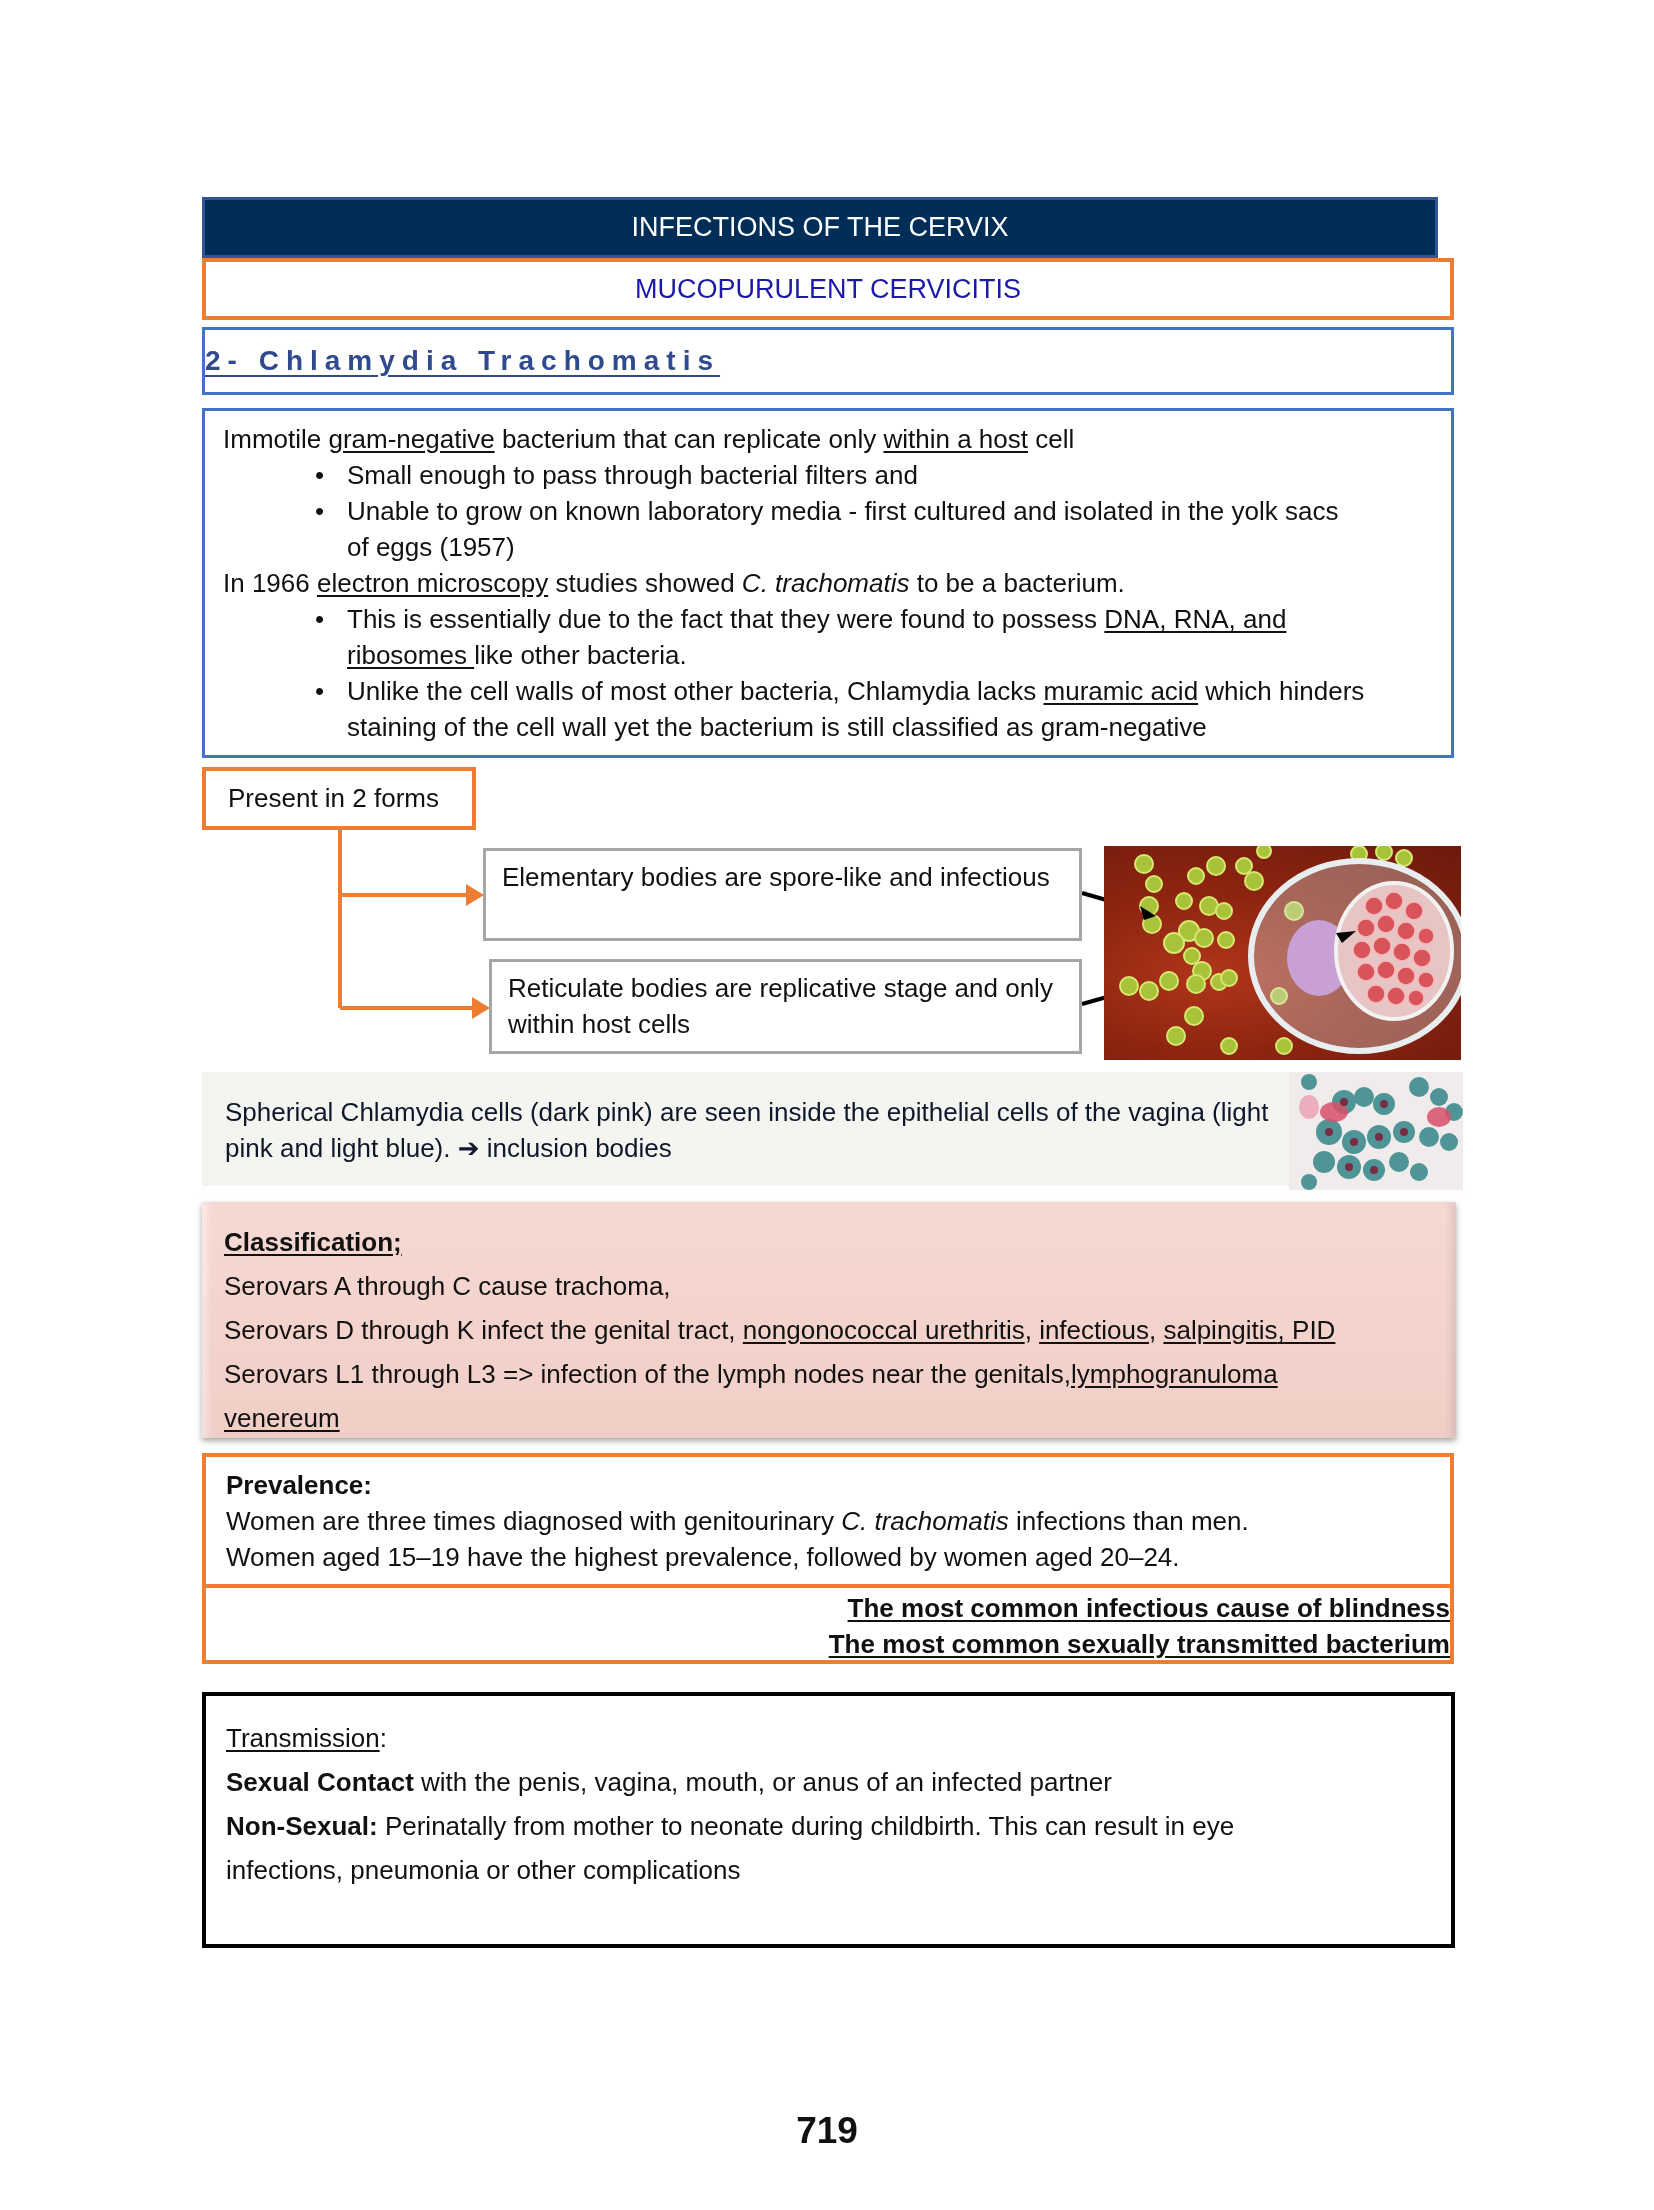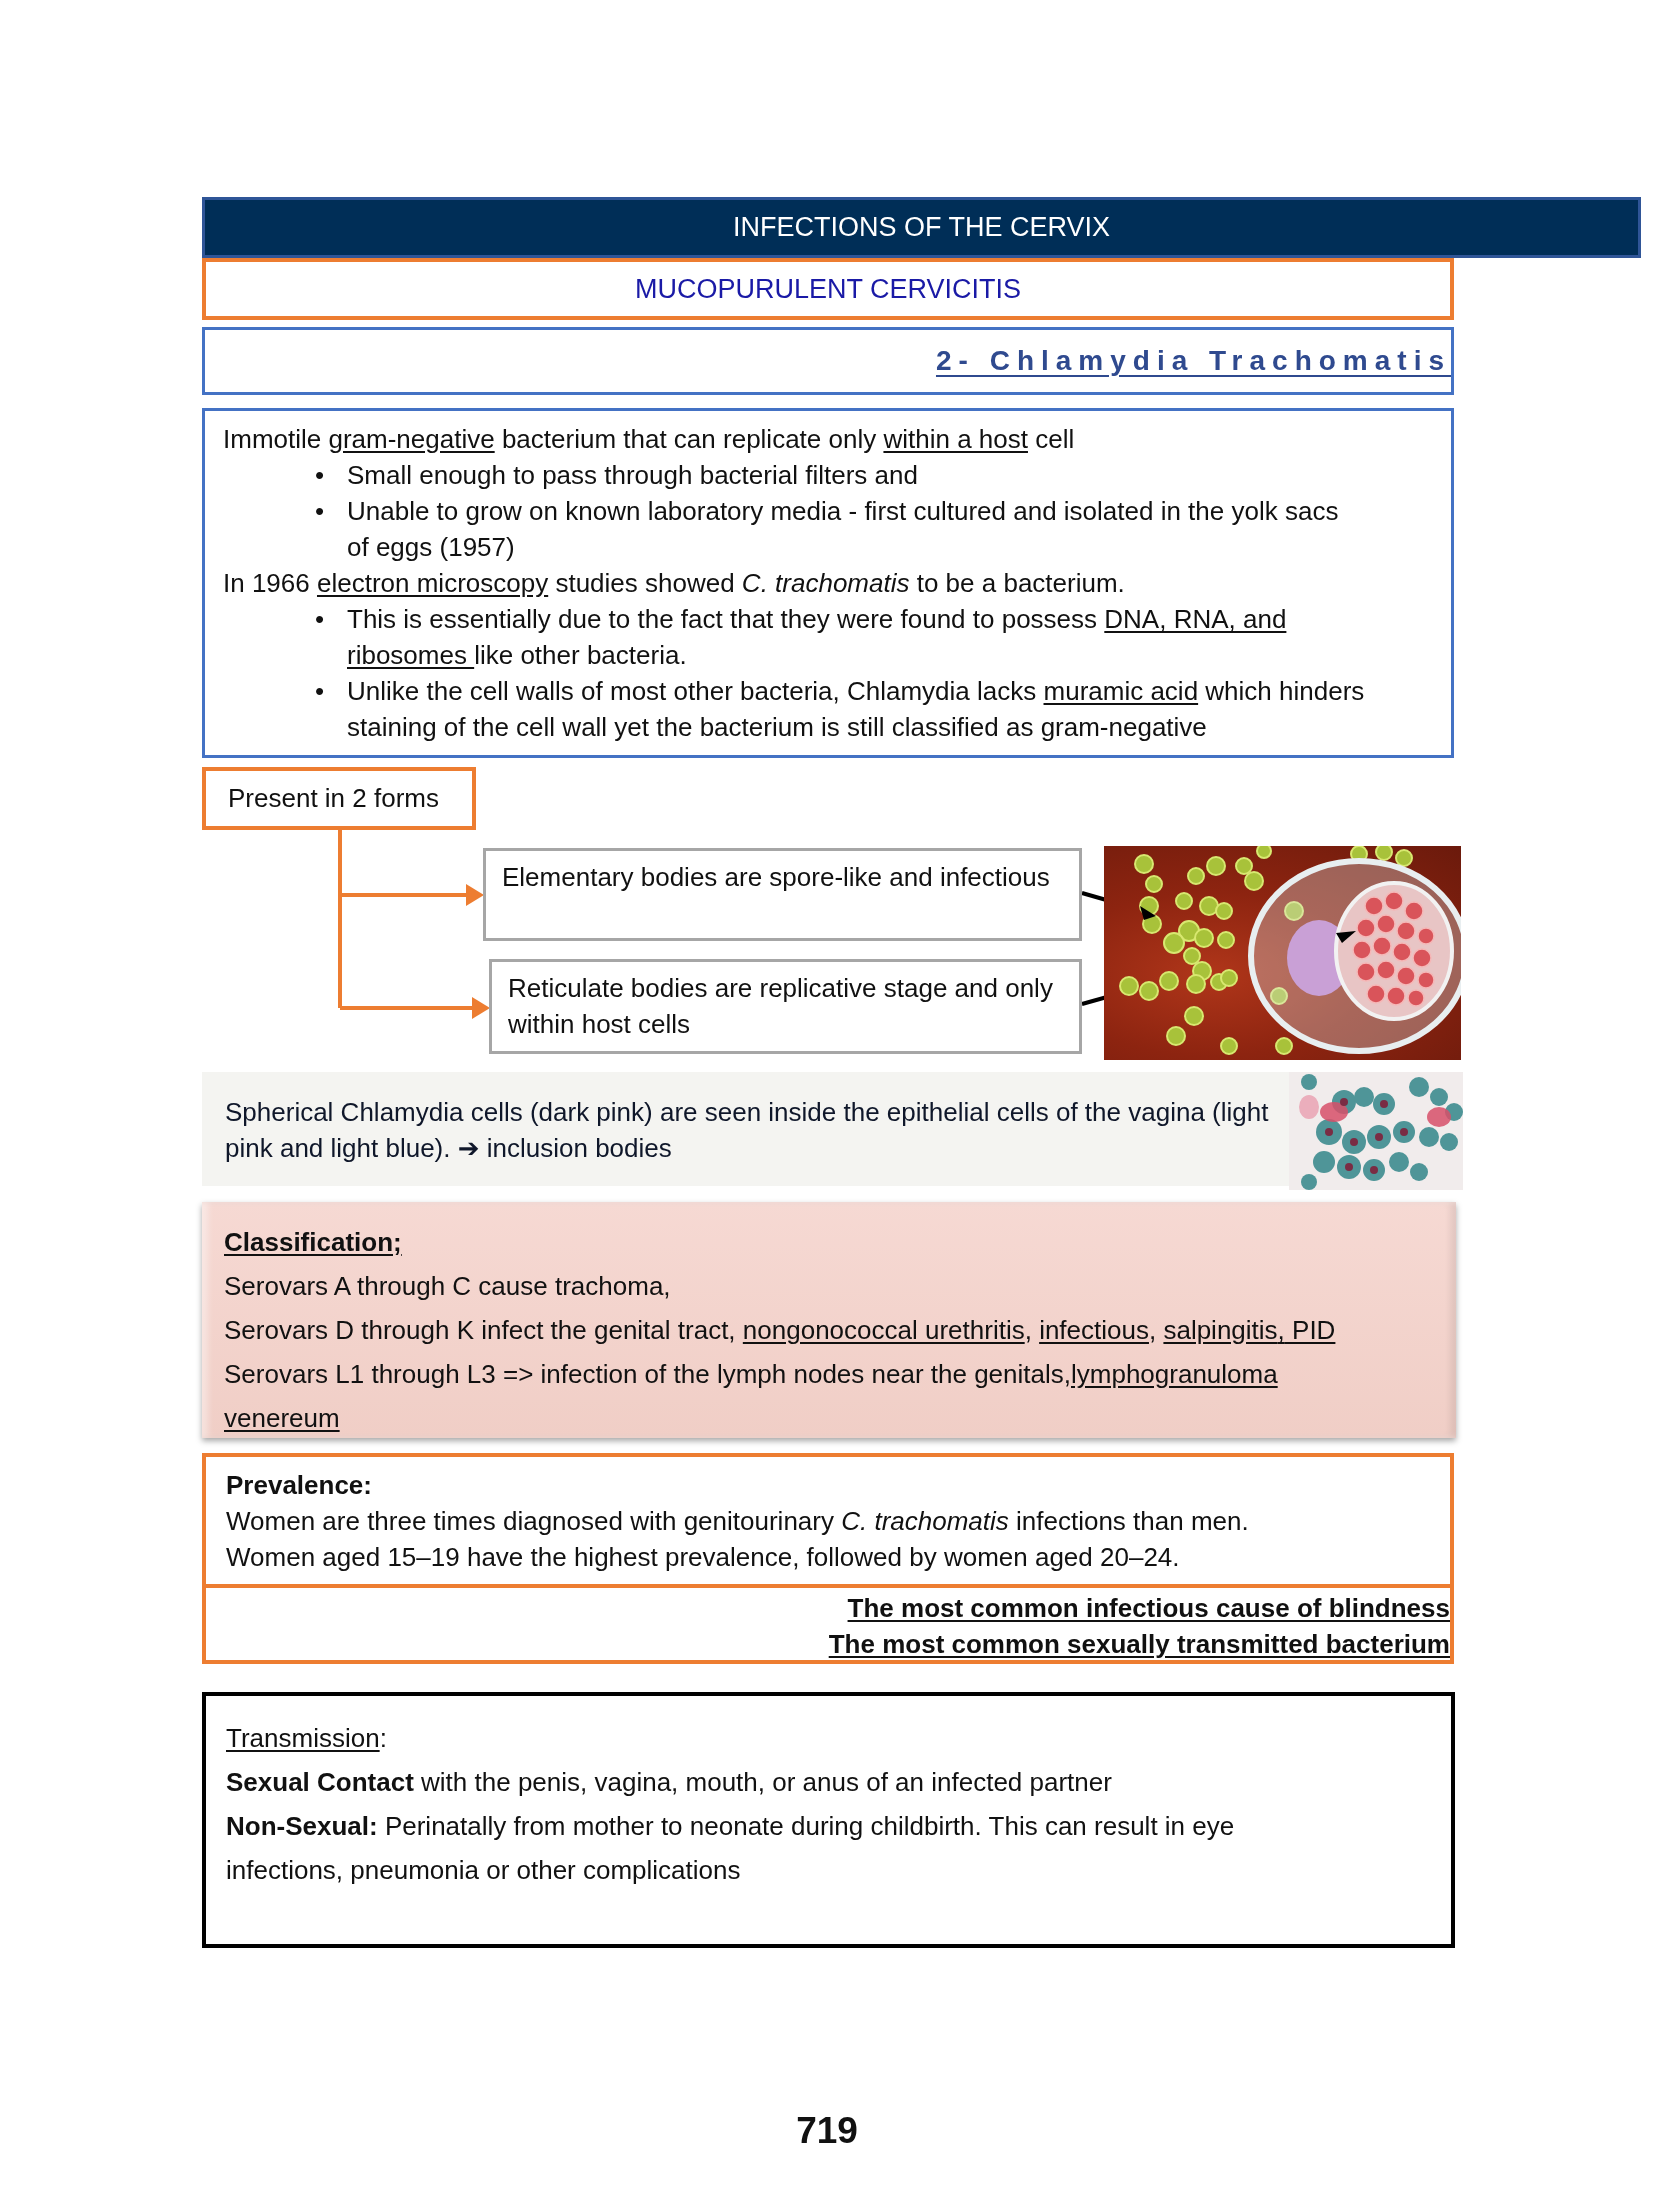--- a/index.html
+++ b/index.html
@@ -2,26 +2,26 @@
 <html><head>
 <meta charset="utf-8">
 <style>
   html, body { margin:0; padding:0; background:#ffffff; }
   body { width:1654px; height:2210px; position:relative; overflow:hidden;
          font-family:"Liberation Sans", sans-serif; color:#111; }
   .abs { position:absolute; box-sizing:border-box; }
   .txt { font-size:26px; line-height:36px; }
   u, .ul { text-decoration:underline; text-underline-offset:3px; }
 
-  #title-bar { left:202px; top:197px; width:1439px; height:61px; background:#002e57;
+  #title-bar { left:202px; top:197px; width:1236px; height:61px; background:#002e57;
                border:3px solid #2f5597; color:#fff; text-align:center; font-size:27px; line-height:55px; }
   #subtitle-bar { left:202px; top:258px; width:1252px; height:62px; background:#fff;
                   border:4px solid #ed7d31; color:#1a1aa6; text-align:center; font-size:27px; line-height:54px; }
   #heading-box { left:202px; top:327px; width:1252px; height:68px; background:#fff;
-                 border:3px solid #4472c4; text-align:right; }
+                 border:3px solid #4472c4; text-align:left; }
   #heading-box span { color:#2f4a8f; font-weight:bold; font-size:28px; letter-spacing:7px;
                       line-height:62px; text-decoration:underline; text-underline-offset:5px; }
 
   #intro-box { left:202px; top:408px; width:1252px; height:350px; border:3px solid #4472c4; padding:10px 18px; }
   .bullet-line { position:relative; padding-left:124px; }
   .bullet-line .dot { position:absolute; left:92px; top:0; }
   .indent { padding-left:124px; }
 
   #forms-box { left:202px; top:767px; width:274px; height:63px; border:4px solid #ed7d31; background:#fff;
                font-size:26px; line-height:55px; padding-left:22px; }

